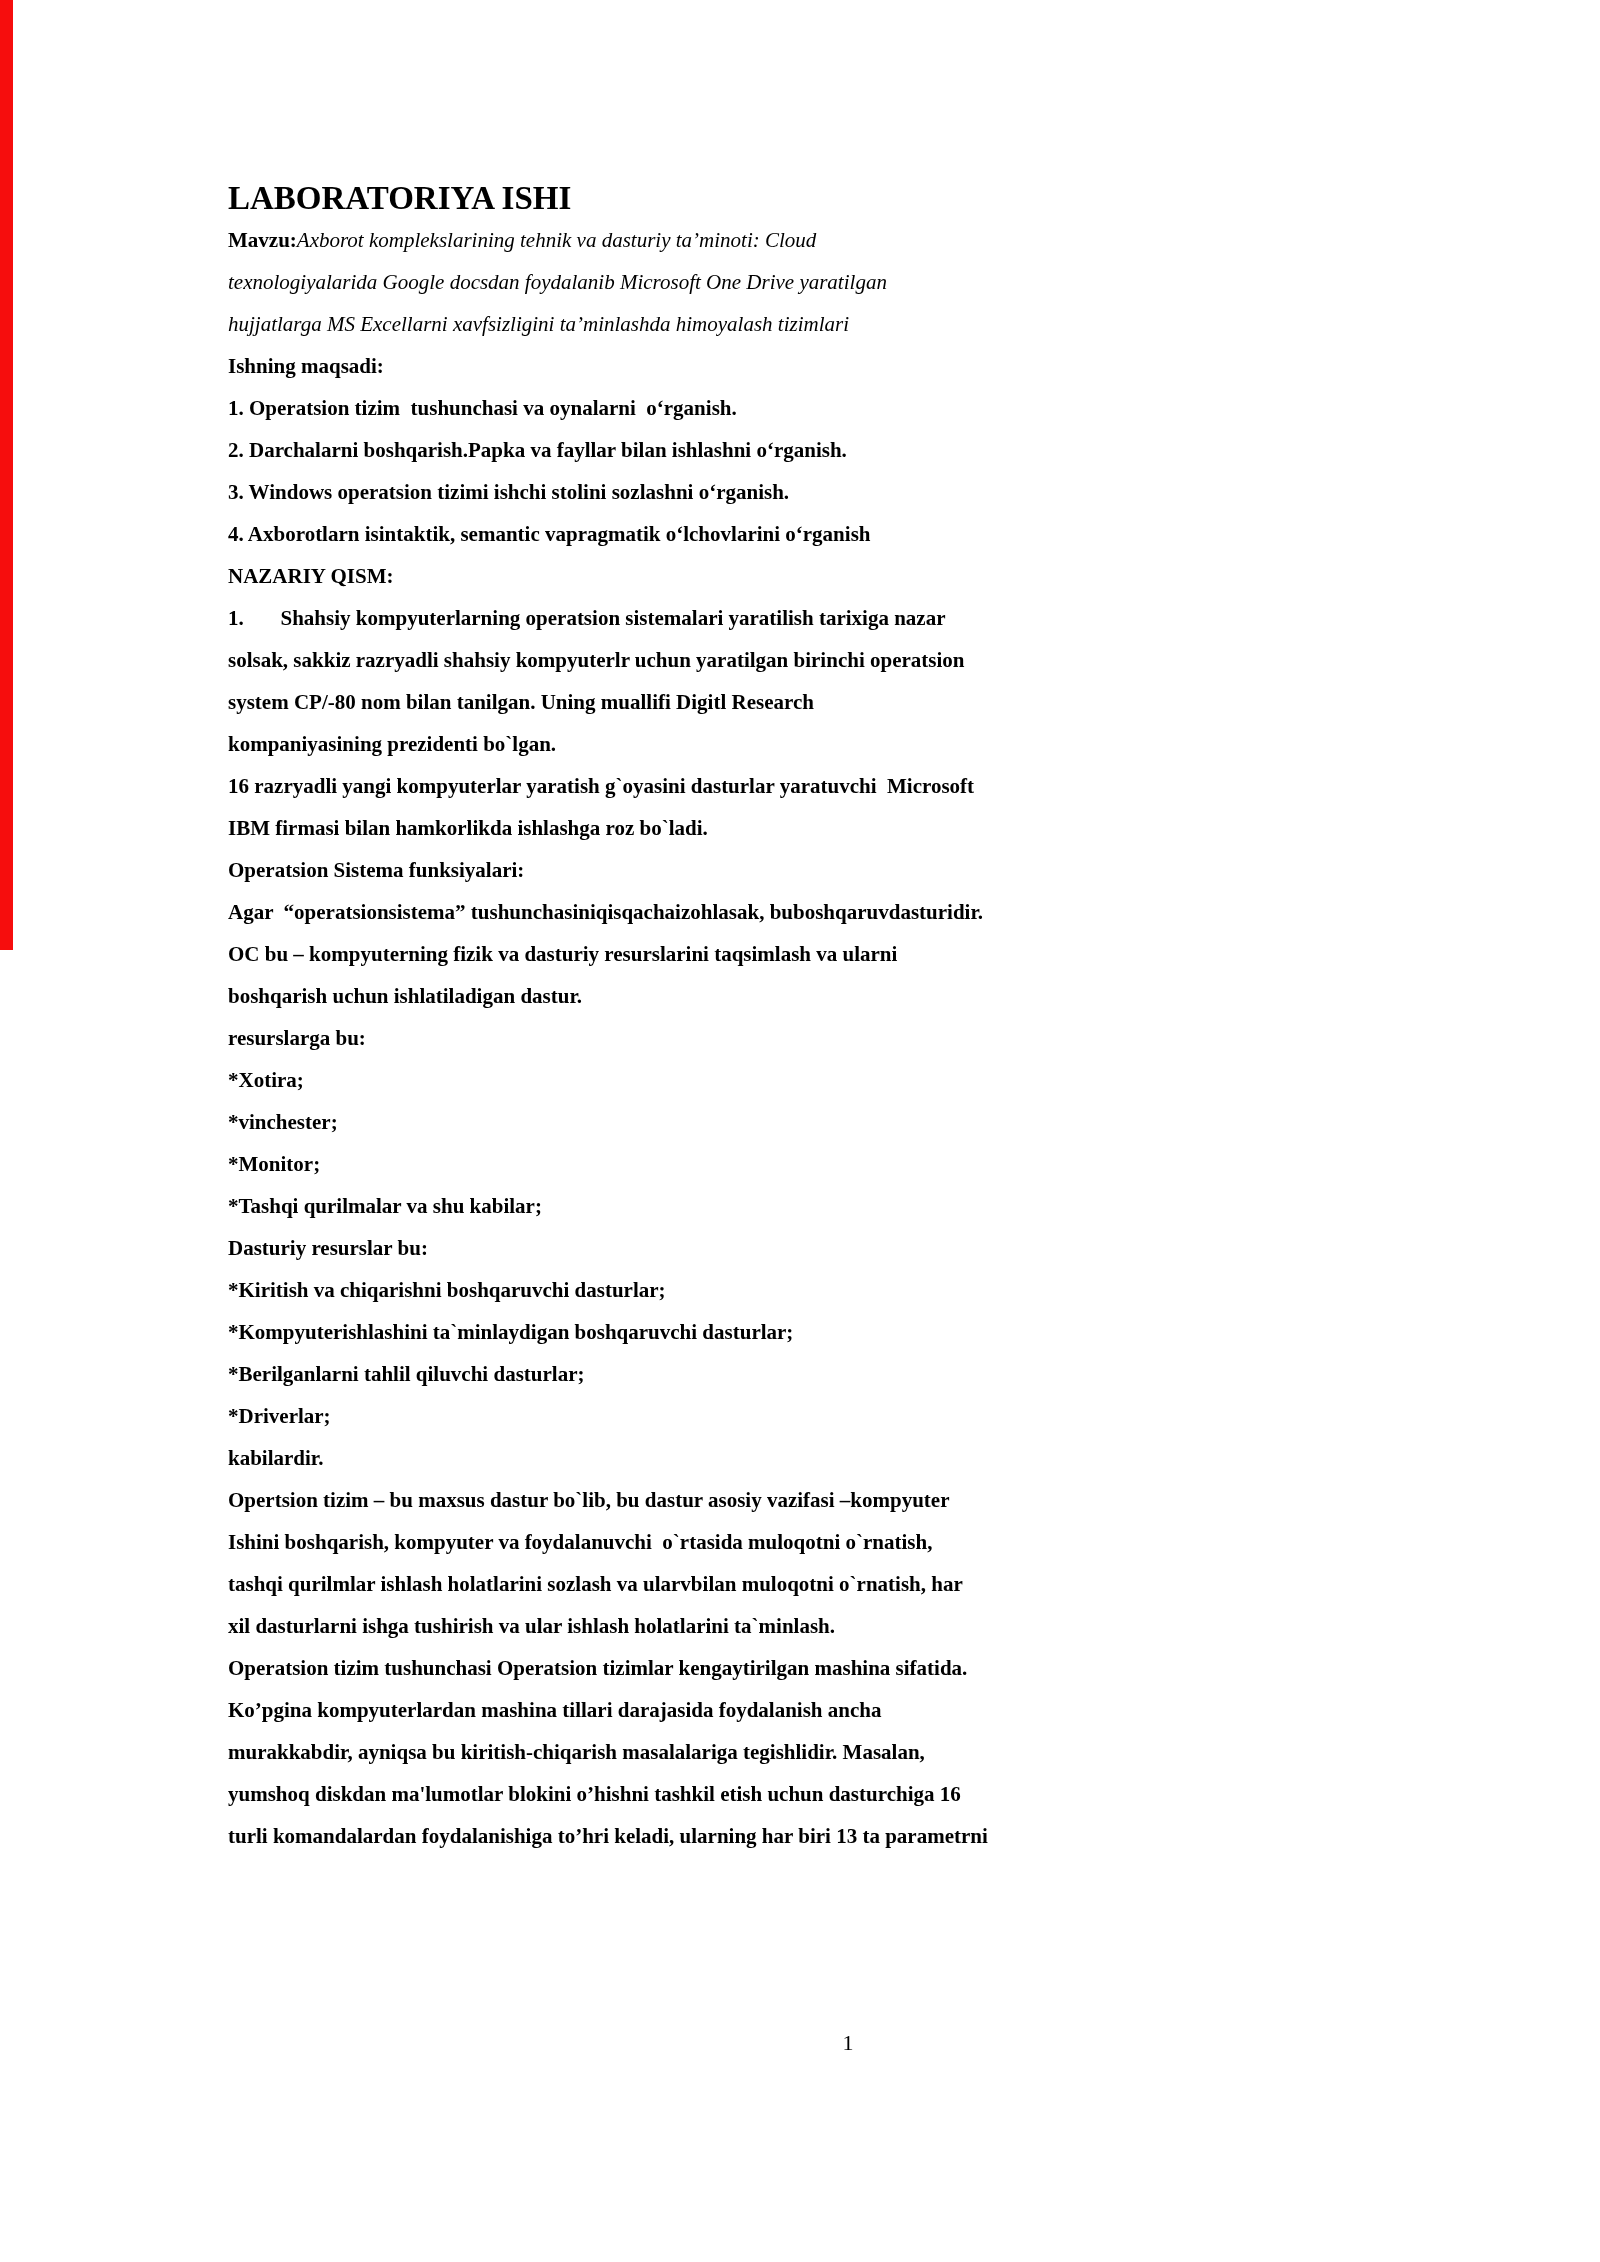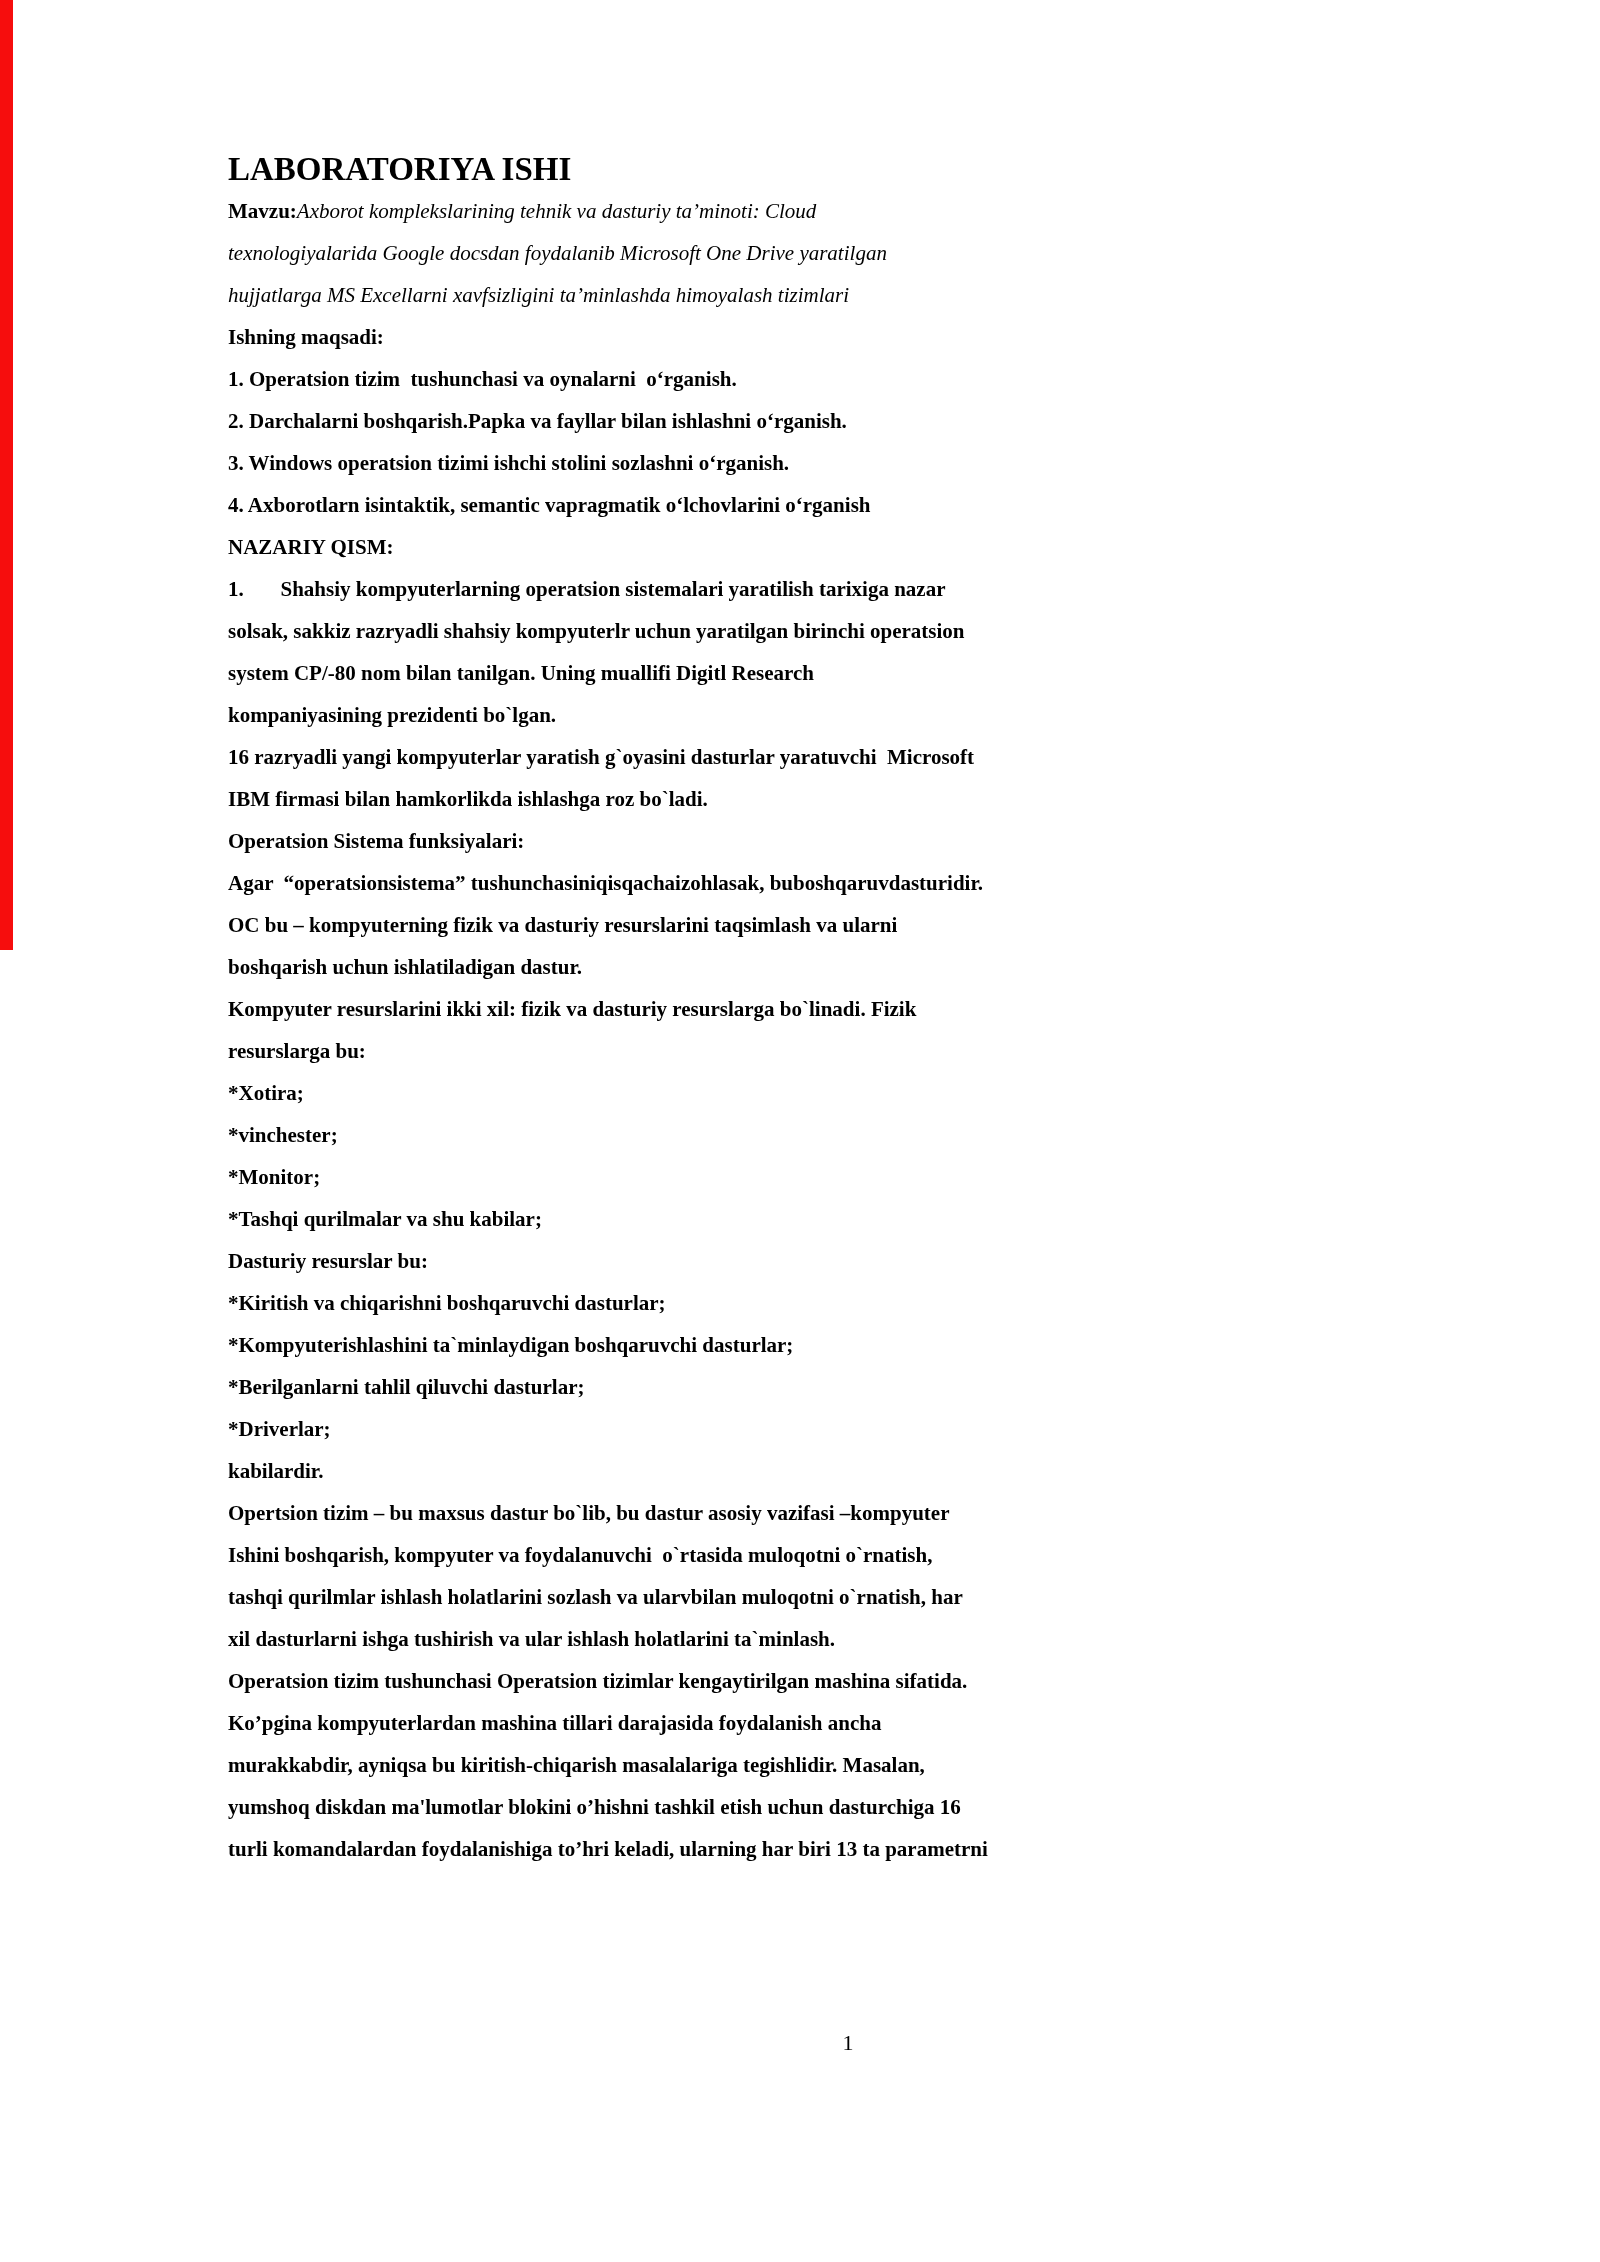--- a/index.html
+++ b/index.html
@@ -26,20 +26,21 @@
     width: 1270px;
   }
   .line {
     font-size: 21px;
     line-height: 42px;
     white-space: pre;
   }
   .line.title {
     font-size: 33px;
     font-weight: bold;
+    margin-top: 29px;
   }
   .seg-r { font-weight: bold; font-style: normal; }
   .seg-b { font-weight: bold; }
   .seg-i { font-style: italic; }
   .page-number {
     position: absolute;
     left: 228px;
     width: 1240px;
     top: 2028px;
     text-align: center;
@@ -66,21 +67,20 @@
     <div class="line"><span class="seg-b">1.</span><span class="seg-r">       Shahsiy kompyuterlarning operatsion sistemalari yaratilish tarixiga nazar</span></div>
     <div class="line"><span class="seg-r">solsak, sakkiz razryadli shahsiy kompyuterlr uchun yaratilgan birinchi operatsion</span></div>
     <div class="line"><span class="seg-r">system CP/-80 nom bilan tanilgan. Uning muallifi Digitl Research</span></div>
     <div class="line"><span class="seg-r">kompaniyasining prezidenti bo`lgan.</span></div>
     <div class="line"><span class="seg-r">16 razryadli yangi kompyuterlar yaratish g`oyasini dasturlar yaratuvchi  Microsoft</span></div>
     <div class="line"><span class="seg-r">IBM firmasi bilan hamkorlikda ishlashga roz bo`ladi.</span></div>
     <div class="line"><span class="seg-r">Operatsion Sistema funksiyalari:</span></div>
     <div class="line"><span class="seg-r">Agar  “operatsionsistema” tushunchasiniqisqachaizohlasak, buboshqaruvdasturidir.</span></div>
     <div class="line"><span class="seg-r">OC bu – kompyuterning fizik va dasturiy resurslarini taqsimlash va ularni</span></div>
     <div class="line"><span class="seg-r">boshqarish uchun ishlatiladigan dastur.</span></div>
-    <div class="line"><span class="seg-r">Kompyuter resurslarini ikki xil: fizik va dasturiy resurslarga bo`linadi. Fizik</span></div>
     <div class="line"><span class="seg-r">resurslarga bu:</span></div>
     <div class="line"><span class="seg-r">*Xotira;</span></div>
     <div class="line"><span class="seg-r">*vinchester;</span></div>
     <div class="line"><span class="seg-r">*Monitor;</span></div>
     <div class="line"><span class="seg-r">*Tashqi qurilmalar va shu kabilar;</span></div>
     <div class="line"><span class="seg-r">Dasturiy resurslar bu:</span></div>
     <div class="line"><span class="seg-r">*Kiritish va chiqarishni boshqaruvchi dasturlar;</span></div>
     <div class="line"><span class="seg-r">*Kompyuterishlashini ta`minlaydigan boshqaruvchi dasturlar;</span></div>
     <div class="line"><span class="seg-r">*Berilganlarni tahlil qiluvchi dasturlar;</span></div>
     <div class="line"><span class="seg-r">*Driverlar;</span></div>

